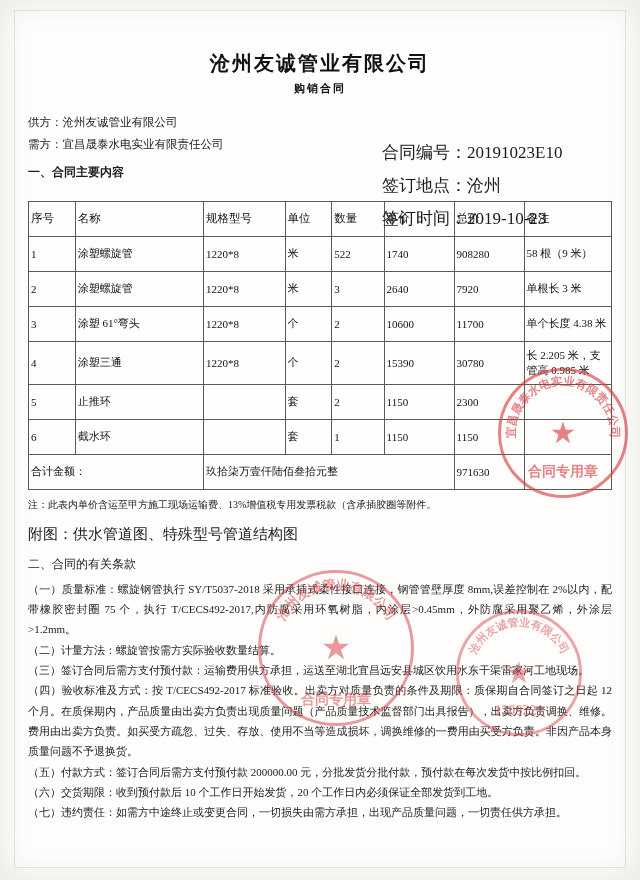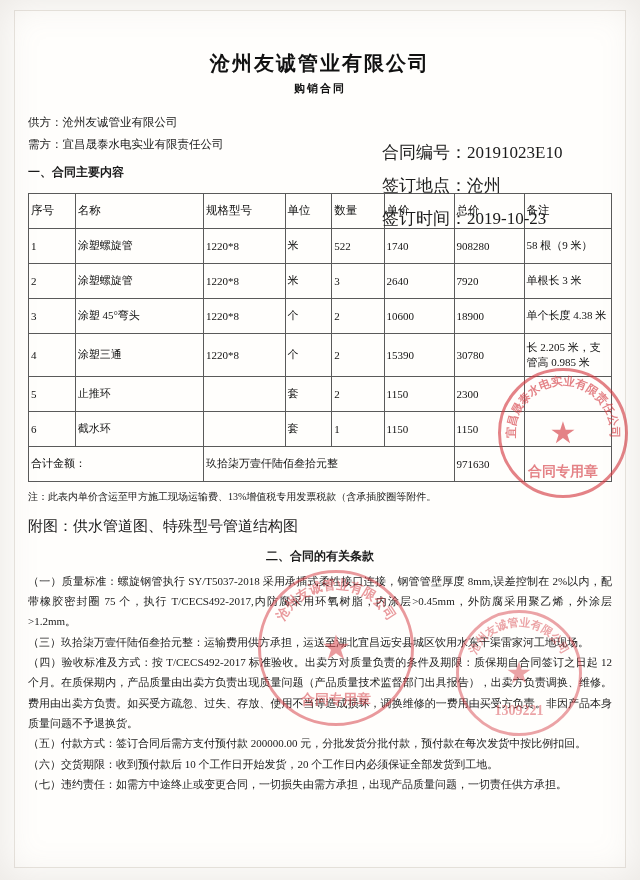--- a/index.html
+++ b/index.html
@@ -67,21 +67,21 @@
     width: 230px;
     font-size: 17px;
     line-height: 1.95;
     margin-top: 24px;
   }
   .party-line { white-space: nowrap; }
   .section-head {
     font-size: 12px;
     font-weight: bold;
     margin-top: 8px;
-    margin-bottom: 12px;
+    margin-bottom: 20px;
   }
   table.items {
     width: 100%;
     border-collapse: collapse;
     font-size: 11px;
     table-layout: fixed;
   }
   table.items th, table.items td {
     border: 1px solid #5a5a5a;
     text-align: left;
@@ -108,24 +108,23 @@
     font-size: 10px;
     margin-top: 7px;
     line-height: 1.6;
   }
   .attach-line {
     font-size: 15px;
     margin-top: 12px;
   }
   .clause-head {
     font-size: 12px;
-    font-weight: bold;
+    font-weight: normal;
     margin-top: 12px;
     margin-bottom: 6px;
-    text-align: center;
   }
   .clause {
     font-size: 11px;
     line-height: 1.85;
     margin-top: 0;
     text-align: justify;
   }
   
   .stamp {
     position: absolute;
@@ -287,26 +286,26 @@
           <td>涂塑螺旋管</td>
           <td>1220*8</td>
           <td>米</td>
           <td>3</td>
           <td>2640</td>
           <td>7920</td>
           <td>单根长 3 米</td>
         </tr>
         <tr>
           <td>3</td>
-          <td>涂塑 45°弯头</td>
+          <td>涂塑 61°弯头</td>
           <td>1220*8</td>
           <td>个</td>
           <td>2</td>
           <td>10600</td>
-          <td>18900</td>
+          <td>11700</td>
           <td>单个长度 4.38 米</td>
         </tr>
         <tr>
           <td>4</td>
           <td>涂塑三通</td>
           <td>1220*8</td>
           <td>个</td>
           <td>2</td>
           <td>15390</td>
           <td>30780</td>
@@ -344,21 +343,24 @@
     <div class="note-line">注：此表内单价含运至甲方施工现场运输费、13%增值税专用发票税款（含承插胶圈等附件。</div>
 
     <div class="attach-line">附图：供水管道图、特殊型号管道结构图</div>
 
     <div class="clause-head">二、合同的有关条款</div>
 
     <div class="clause">
       <span>（一）质量标准：</span><span>螺旋钢管执行 SY/T5037-2018 采用承插式柔性接口连接，钢管管壁厚度 8mm,误差控制在 2%以内，配带橡胶密封圈 75 个，执行 T/CECS492-2017,内防腐采用环氧树脂，内涂层&gt;0.45mm，外防腐采用聚乙烯，外涂层&gt;1.2mm。</span>
     </div>
     <div class="clause">
-      <span>（三）玖拾柒万壹仟陆佰叁拾元整：</span><span>运输费用供方承担，运送至湖北宜昌远安县城区饮用水东干渠雷家河工地现场。</span>
+      <span>（二）计量方法：</span><span>螺旋管按需方实际验收数量结算。</span>
+    </div>
+    <div class="clause">
+      <span>（三）签订合同后需方支付预付款：</span><span>运输费用供方承担，运送至湖北宜昌远安县城区饮用水东干渠雷家河工地现场。</span>
     </div>
     <div class="clause">
       <span>（四）验收标准及方式：</span><span>按 T/CECS492-2017 标准验收。出卖方对质量负责的条件及期限：质保期自合同签订之日起 12 个月。在质保期内，产品质量由出卖方负责出现质量问题（产品质量技术监督部门出具报告），出卖方负责调换、维修。费用由出卖方负责。如买受方疏忽、过失、存放、使用不当等造成损坏，调换维修的一费用由买受方负责。非因产品本身质量问题不予退换货。</span>
     </div>
     <div class="clause">
       <span>（五）付款方式：</span><span>签订合同后需方支付预付款 200000.00 元，分批发货分批付款，预付款在每次发货中按比例扣回。</span>
     </div>
     <div class="clause">
       <span>（六）交货期限：</span><span>收到预付款后 10 个工作日开始发货，20 个工作日内必须保证全部发货到工地。</span>
     </div>

